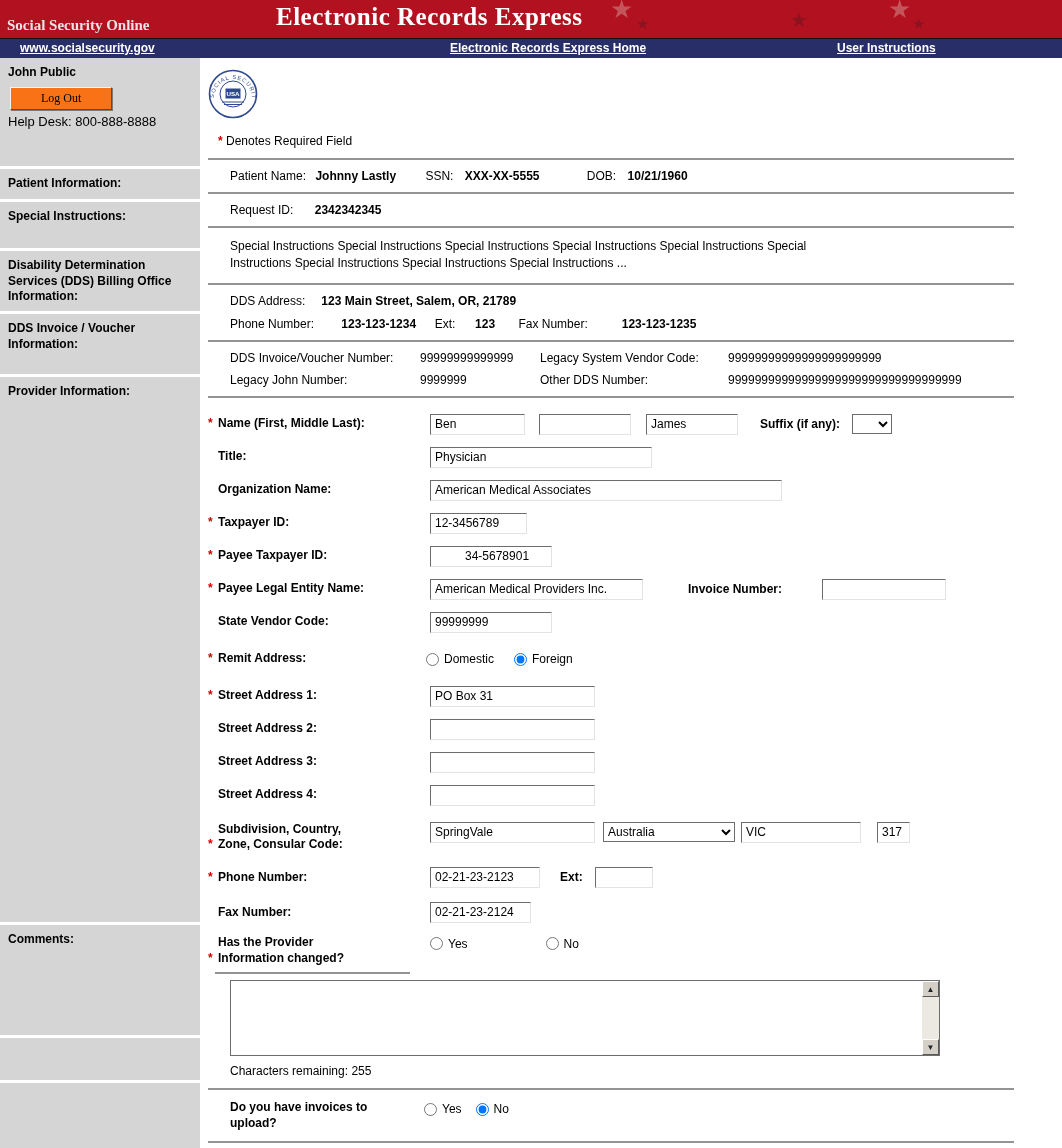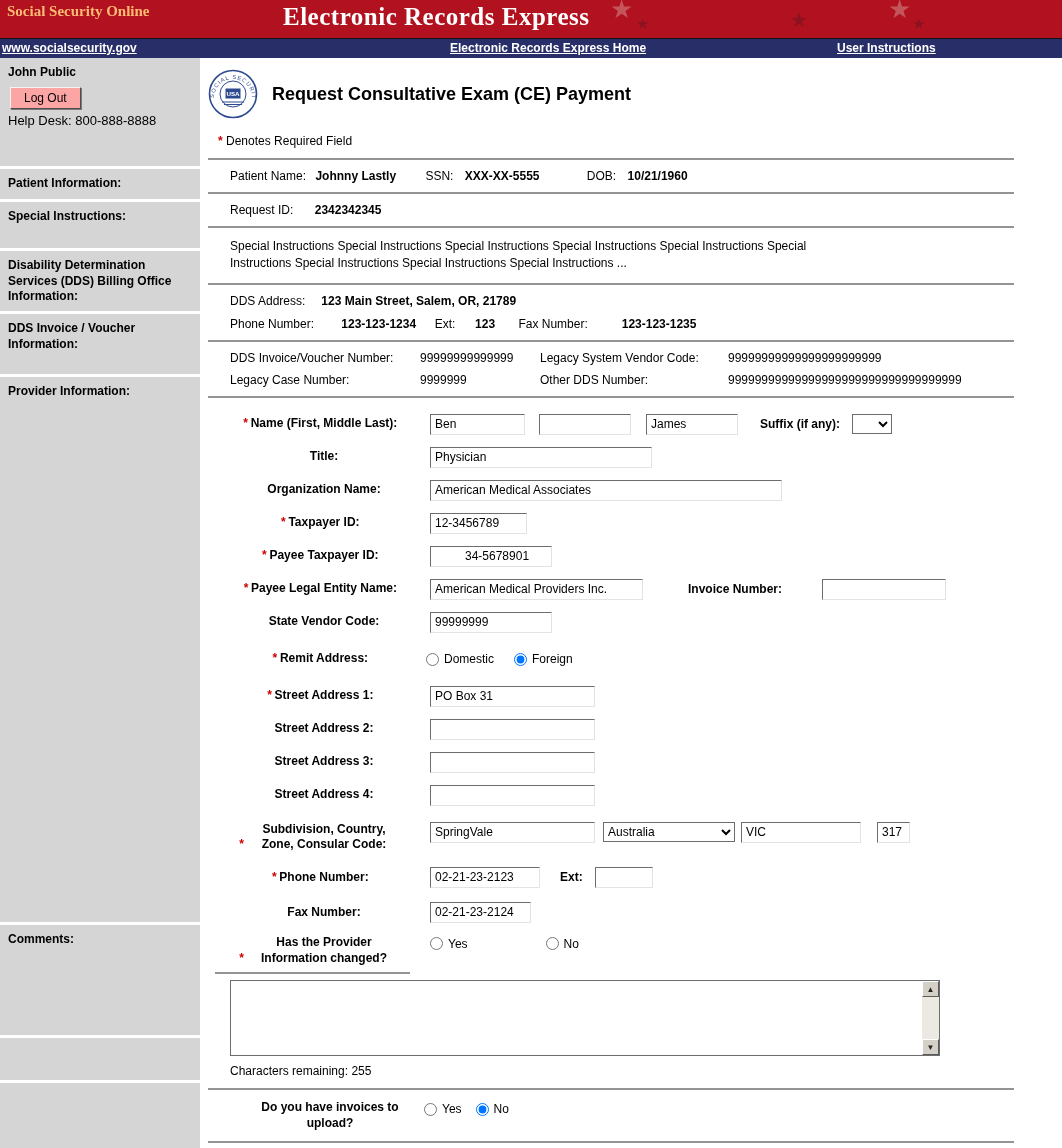--- a/index.html
+++ b/index.html
@@ -3,23 +3,23 @@
 <meta charset="utf-8">
 <style>
   * { box-sizing: border-box; }
   html,body { margin:0; padding:0; }
   body {
     width:1062px; min-height:1148px; background:#fff; color:#000;
     font-family:"Liberation Sans", sans-serif; font-size:12px;
   }
   
   .banner { position:relative; height:38px; background:#b2121f; overflow:hidden; }
-  .brand { position:absolute; left:7px; bottom:18px; color:#fdba74;
+  .brand { position:absolute; left:7px; bottom:4px; color:#e5e5e5;
            font-family:"Liberation Serif", serif; font-weight:bold; font-size:15px; }
-  .banner-title { position:absolute; left:283px; top:3px; color:#fff;
+  .banner-title { position:absolute; left:276px; top:3px; color:#fff;
            font-family:"Liberation Serif", serif; font-size:25px; font-weight:bold; letter-spacing:.5px; }
   .star { position:absolute; line-height:1; }
   .navbar { position:relative; height:20px; background:#272e68; border-top:1px solid #141414; }
   .navbar a { position:absolute; top:2px; color:#fff; font-weight:bold; font-size:12px;
               text-decoration:underline; cursor:pointer; }
   
   .layout { display:flex; width:1062px; align-items:stretch; }
   .sidebar { width:200px; min-width:200px; display:flex; flex-direction:column; gap:3px; background:#fff; }
   .band { background:#d5d5d5; padding:7px 8px; font-weight:bold; font-size:12px; line-height:1.3; }
   .band-user { height:108px; }
@@ -39,21 +39,21 @@
   .info { padding:9px 0 9px 22px; }
   .info .lbl { font-weight:normal; }
   .info .val { font-weight:bold; }
   .spec-text { width:655px; line-height:1.45; padding:10px 0 10px 22px; }
   .dds-grid { display:grid; grid-template-columns:190px 120px 188px auto; row-gap:8px; padding:9px 0 9px 22px; }
   .iline { display:inline-block; }
   
   .pform { margin-top:16px; }
   .frow { display:flex; align-items:center; margin-bottom:12px; padding-left:10px; min-height:21px; }
   .frow.top { align-items:flex-start; }
-  .flabel { width:212px; min-width:212px; font-weight:bold; line-height:1.3;text-align:center; }
+  .flabel { width:212px; min-width:212px; font-weight:bold; line-height:1.3; }
   .flabel .req { display:inline-block; width:10px; margin-left:-10px; }
   .w150 { display:inline-block; max-width:155px; }
   .fctrl { display:flex; align-items:center; }
   .ti { height:21px; border:1px solid #6d6d6d; border-bottom-color:#e3e3e3; border-right-color:#e3e3e3;
         padding:2px 4px; font-family:"Liberation Sans",sans-serif; font-size:12px; background:#fff; }
   select.sel { height:20px; font-family:"Liberation Sans",sans-serif; font-size:12px;
         border:1px solid #6d6d6d; background:#fff; }
   .radio { width:13px; height:13px; margin:0 5px 0 0; }
   .rlbl { font-weight:normal; margin-right:20px; }
   .boldlbl { font-weight:bold; }
@@ -61,39 +61,39 @@
   .comments-box { display:flex; width:710px; height:76px; margin-left:22px; margin-top:6px;
         border:1px solid #6d6d6d; background:#fff; }
   .comments-box textarea { flex:1; border:none; outline:none; resize:none;
         font-family:"Liberation Sans",sans-serif; font-size:12px; padding:3px; }
   .vscroll { width:17px; display:flex; flex-direction:column; background:#ece9e2; }
   .sbtn { height:16px; display:flex; align-items:center; justify-content:center; font-size:8px;
         color:#222; background:#d4d0c8; border:1px solid; border-color:#fff #5a5a5a #5a5a5a #fff; cursor:pointer; }
   .strack { flex:1; }
   .chars { margin:8px 0 10px 22px; }
   
-  .btn { font-family:Liberation Sans, sans-serif; font-size:12px; color:#000;
-        background:#fca5a5; border:1px solid; border-color:#f5f5f5 #4e4e4e #4e4e4e #f5f5f5;
-        box-shadow:1px 1px 0 #7a7a7a; padding:3px 13px; cursor:pointer; }
+  .btn { font-family:Liberation Serif, serif; font-size:12px; color:#000;
+        background:#f97316; border:1px solid; border-color:#f5f5f5 #4e4e4e #4e4e4e #f5f5f5;
+        box-shadow:1px 1px 0 #7a7a7a; padding:3px 30px; cursor:pointer; }
   .q-row { margin:10px 0 10px; }
 </style>
 </head>
 <body>
 
 <div class="banner">
   <span class="brand">Social Security Online</span>
   <span class="banner-title">Electronic Records Express</span>
   <span class="star" style="left:610px; top:-4px; font-size:26px; color:#c4555b;">★</span>
   <span class="star" style="left:636px; top:16px; font-size:15px; color:#8d1220;">★</span>
   <span class="star" style="left:790px; top:10px; font-size:20px; color:#8d1220;">★</span>
   <span class="star" style="left:888px; top:-4px; font-size:26px; color:#c4555b;">★</span>
   <span class="star" style="left:912px; top:16px; font-size:15px; color:#8d1220;">★</span>
 </div>
 <div class="navbar">
-  <a style="left:2px;">www.socialsecurity.gov</a>
+  <a style="left:20px;">www.socialsecurity.gov</a>
   <a style="left:450px;">Electronic Records Express Home</a>
   <a style="left:837px;">User Instructions</a>
 </div>
 
 <div class="layout">
 
   <div class="sidebar">
     <div class="band band-user">
       <div>John Public</div>
       <div><button class="btn logout-btn">Log Out</button></div>
@@ -117,21 +117,20 @@
             <path id="topArc" d="M 6 29 A 19 19 0 0 1 44 29"></path>
           </defs>
         <circle cx="25" cy="25" r="23.5" fill="#fff" stroke="#2e4a8f" stroke-width="1.6"></circle>
         <circle cx="25" cy="25" r="13" fill="#fff" stroke="#2e4a8f" stroke-width="1"></circle>
         <text font-size="5.6" fill="#2e4a8f" font-family="Liberation Sans, sans-serif" letter-spacing="1"><textPath href="#topArc">SOCIAL SECURITY</textPath></text>
         <rect x="17.5" y="19.5" width="15" height="10" fill="#2e4a8f"></rect>
         <text x="25" y="27.2" font-size="6.2" fill="#ffffff" text-anchor="middle" font-weight="bold" font-family="Liberation Sans, sans-serif">USA</text>
         <line x1="14" y1="33" x2="36" y2="33" stroke="#2e4a8f" stroke-width="1"></line>
         <line x1="16" y1="35.5" x2="34" y2="35.5" stroke="#2e4a8f" stroke-width="1"></line>
       </svg>
-      <h1 class="page-title">Request Consultative Exam (CE) Payment</h1>
     </div>
 
     <div class="req-note">
       <span class="req">*</span>
       <span>Denotes Required Field</span>
     </div>
 
     <div class="sep"></div>
 
     <div class="info">
@@ -171,21 +170,21 @@
       </div>
     </div>
 
     <div class="sep"></div>
 
     <div class="dds-grid">
       <span class="lbl">DDS Invoice/Voucher Number:</span>
       <span class="val">99999999999999</span>
       <span class="lbl">Legacy System Vendor Code:</span>
       <span class="val">99999999999999999999999</span>
-      <span class="lbl">Legacy Case Number:</span>
+      <span class="lbl">Legacy John Number:</span>
       <span class="val">9999999</span>
       <span class="lbl">Other DDS Number:</span>
       <span class="val">99999999999999999999999999999999999</span>
     </div>
 
     <div class="sep"></div>
 
     <div class="pform">
 
       <div class="frow">

